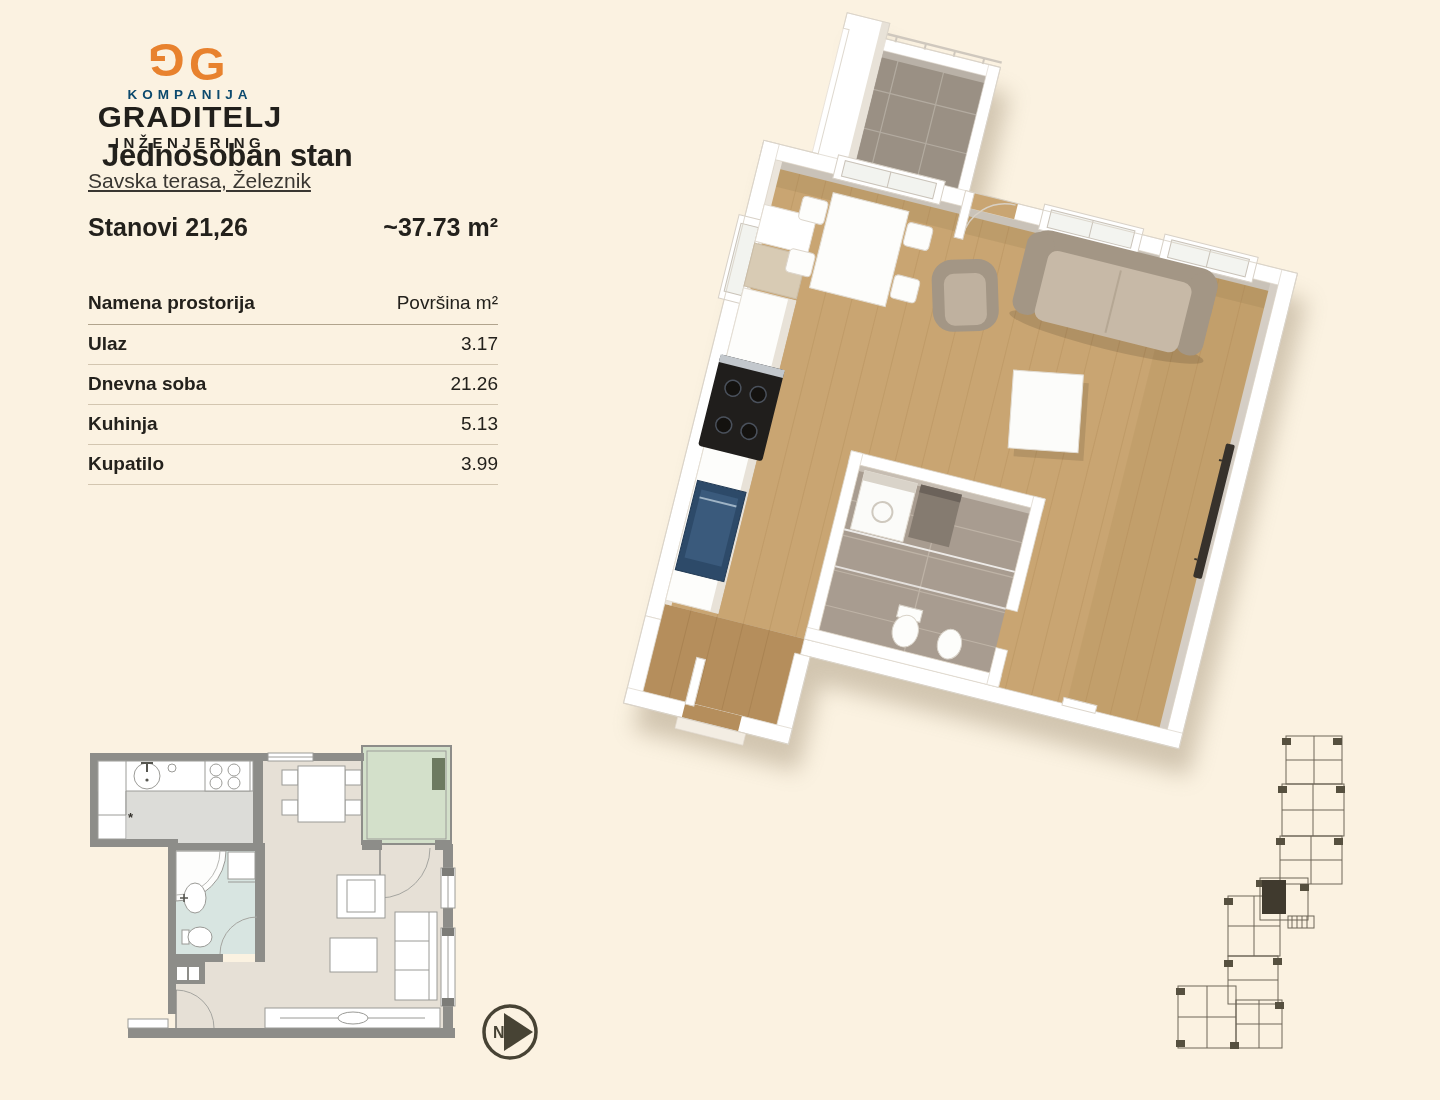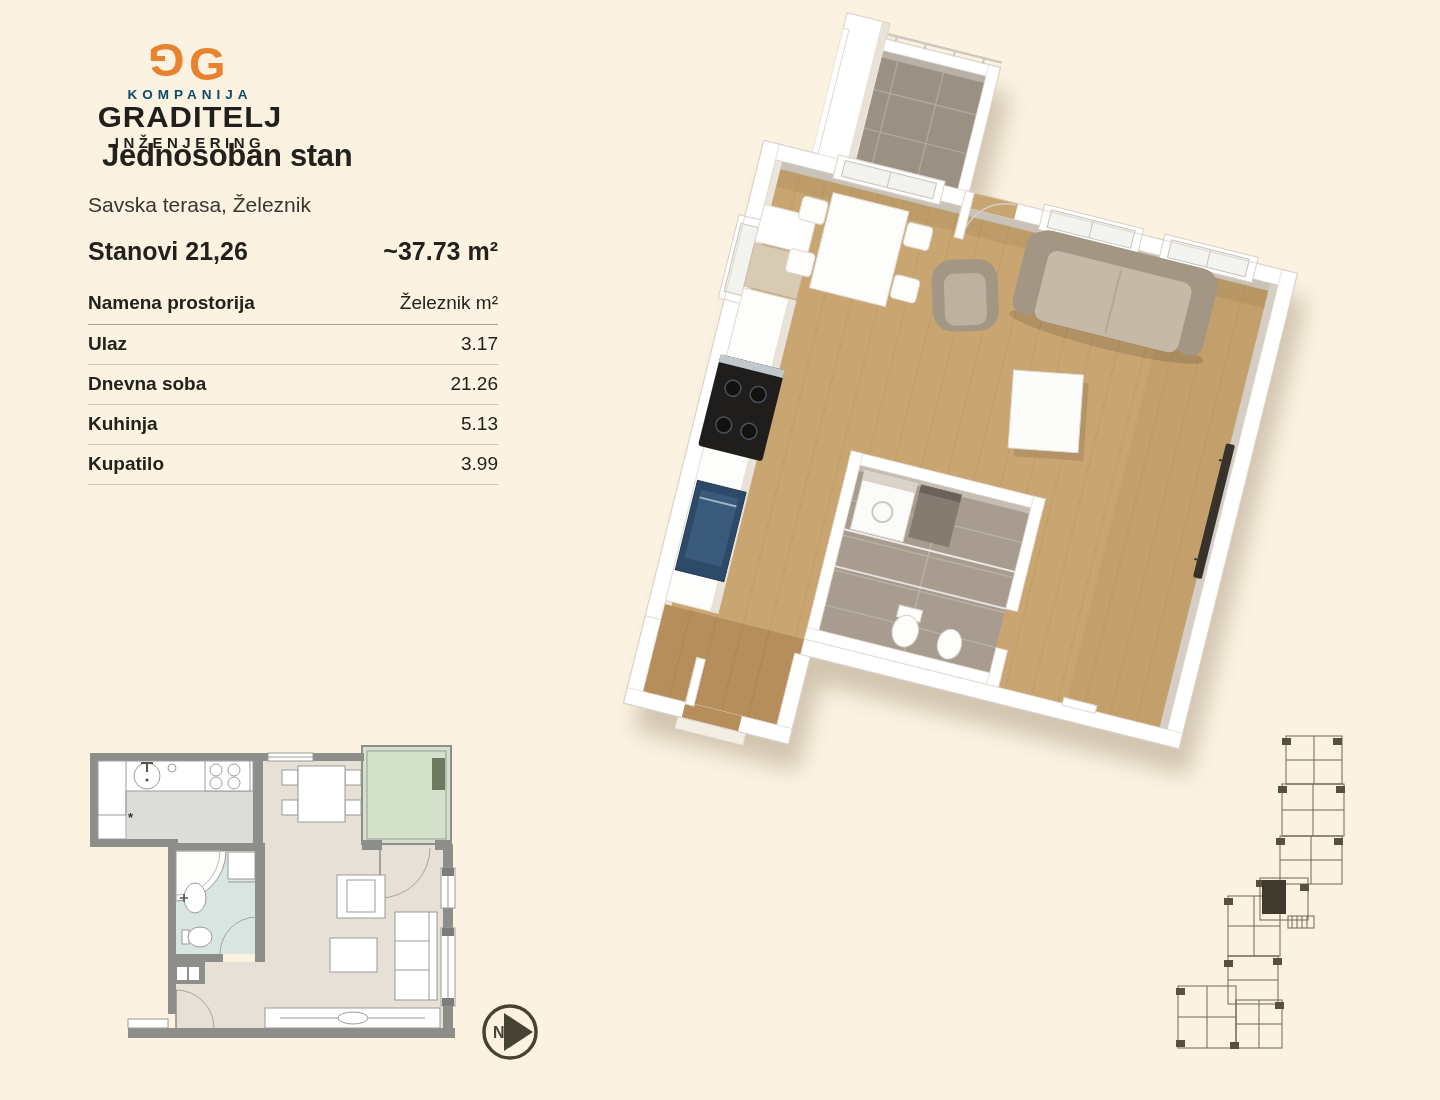--- a/index.html
+++ b/index.html
@@ -9,23 +9,23 @@
     font-family:"Liberation Sans", sans-serif; color:#23211c;
   }
   
   .logo{position:absolute; left:84px; top:40px; width:212px; text-align:center;}
   .logo-mark{display:block; margin:0 auto;}
   .logo-l1{font-size:13.5px; font-weight:bold; letter-spacing:5px; margin-top:1px; color:#0c4a6e;}
   .logo-l2{font-size:31px; font-weight:bold; letter-spacing:1px; margin-top:-3px; color:#211f1b; transform:scaleY(.96);}
   .logo-l3{font-size:15px; font-weight:bold; letter-spacing:4.5px; margin-top:-1px; color:#211f1b;}
   
   .title{position:absolute; left:88px; top:138px; font-size:31px; font-weight:bold; letter-spacing:-.3px;margin-left:14px;}
-  .subtitle{position:absolute; left:88px; top:193px; font-size:21px; color:#393631;}
+  .subtitle{position:absolute; left:88px; top:169px; font-size:21px; color:#393631;text-decoration:underline;}
   .summary{position:absolute; left:88px; top:213px; width:410px;
-    display:flex; justify-content:space-between; font-size:25px; font-weight:bold;margin-top:24px;}
+    display:flex; justify-content:space-between; font-size:25px; font-weight:bold;}
   
   .area-table{position:absolute; left:88px; top:284px; width:410px; font-size:19px;}
   .trow{display:flex; justify-content:space-between; align-items:baseline;
         padding:8px 0 9px; border-bottom:1px solid #d3c6b0;}
   .trow .lbl{font-weight:bold;}
   .trow.head{border-bottom:1.5px solid #b1a48d; padding-bottom:10px;}
   .trow.head .rhs{font-weight:normal;}
   .trow.total{font-size:23px; padding:10px 0 11px; border-bottom:2px solid #9d9078;}
   .trow.total .lbl,.trow.total .val{font-weight:bold;}
   
@@ -258,21 +258,21 @@
   <div class="title">Jednosoban stan</div>
   <div class="subtitle">Savska terasa, Železnik</div>
   <div class="summary">
     <span>Stanovi 21,26</span>
     <span>~37.73 m²</span>
   </div>
 
   <div class="area-table">
     <div class="trow head">
       <span class="lbl">Namena prostorija</span>
-      <span class="rhs">Železnik m²</span>
+      <span class="rhs">Površina m²</span>
     </div>
     <div class="trow">
       <span class="lbl">Ulaz</span>
       <span class="val">3.17</span>
     </div>
     <div class="trow">
       <span class="lbl">Dnevna soba</span>
       <span class="val">21.26</span>
     </div>
     <div class="trow">

